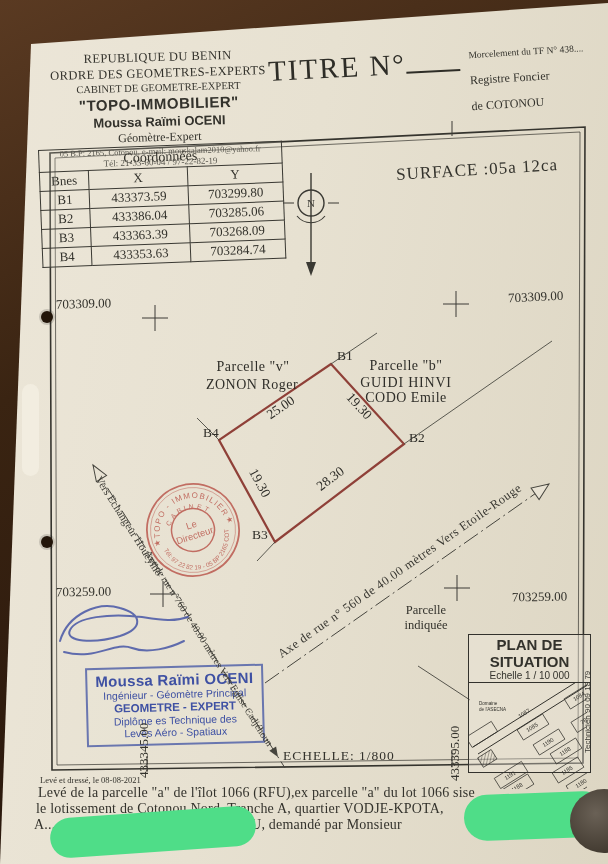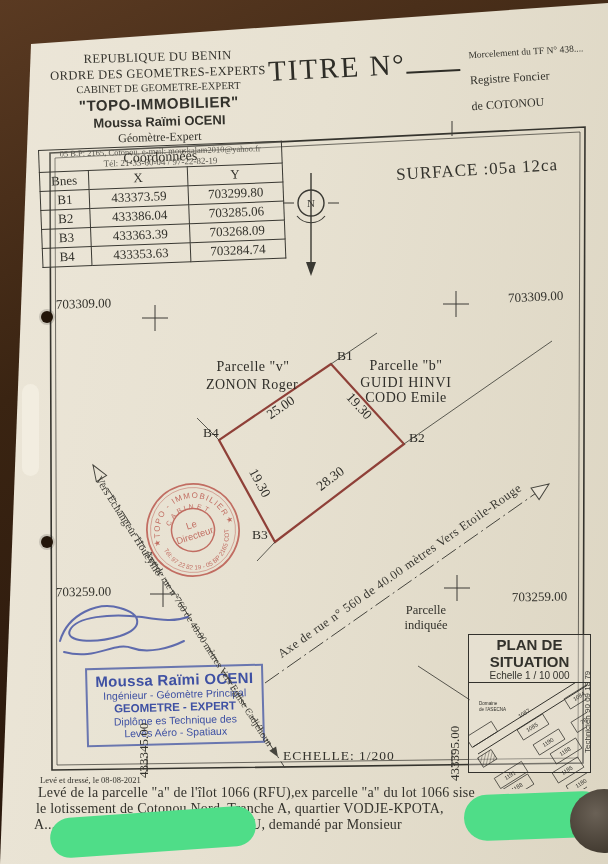--- a/index.html
+++ b/index.html
@@ -271,21 +271,21 @@
         <text transform="translate(113,102) rotate(-32)">1180</text>
       </g>
       <g font-family="Liberation Sans,sans-serif" font-size="4.6" fill="#2f2e29">
         <text x="10" y="22">Domaine</text>
         <text x="10" y="28">de l'ASECNA</text>
       </g>
     </svg>
   </div>
 
   <div class="abs tech sans">Technicien 90 09 18 79</div>
-  <div class="abs echelle">ECHELLE: 1/200</div>
+  <div class="abs echelle">ECHELLE: 1/800</div>
 
   <div class="abs f-date">Levé et dressé, le 08-08-2021</div>
   <div class="abs fline" style="left:38px;top:785px;">Levé de la  parcelle "a" de l'îlot 1066 (RFU),ex parcelle "a" du lot 1066 sise</div>
   <div class="abs fline" style="left:36px;top:801px;">le lotissement de Cotonou Nord, Tranche A, quartier VODJE-KPOTA,</div>
   <div class="abs fline" style="left:34px;top:817px;">A.............nt, Commune de COTONOU, demandé par Monsieur</div>
 
   <div class="abs blob blob1"></div>
   <div class="abs blob blob2"></div>
   <div class="abs darkcircle"></div>
   <div class="abs hole" style="left:41px;top:311px;"></div>

